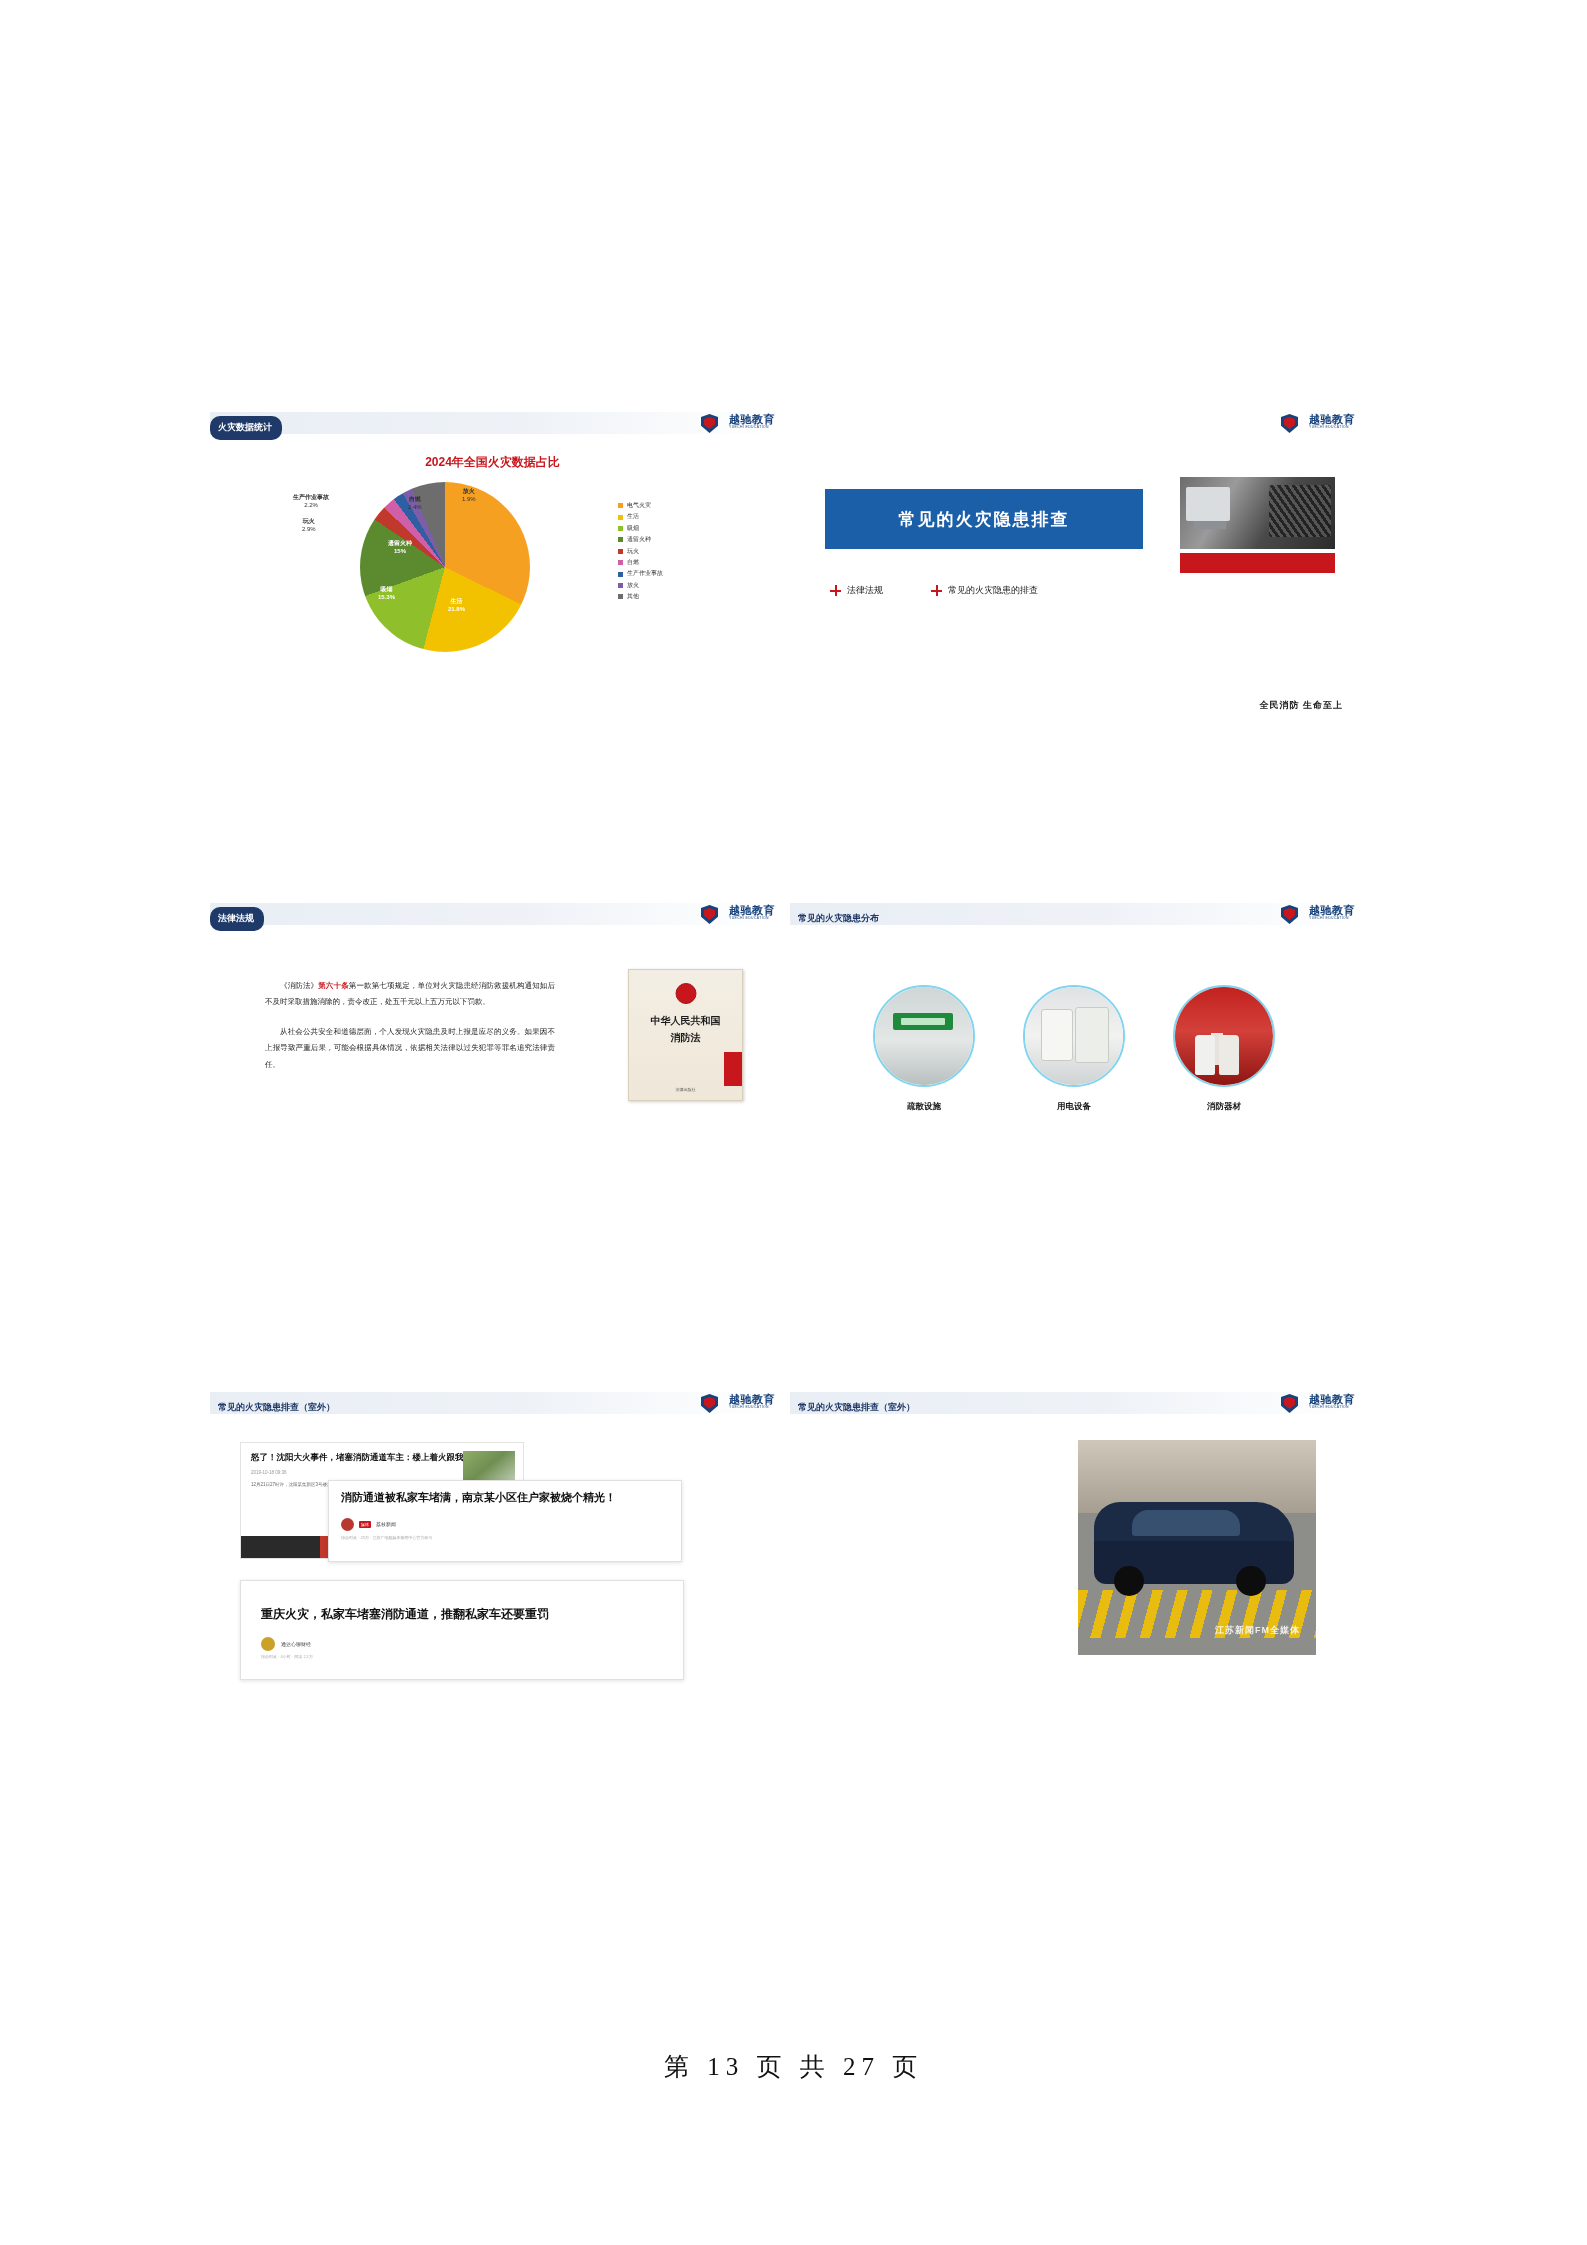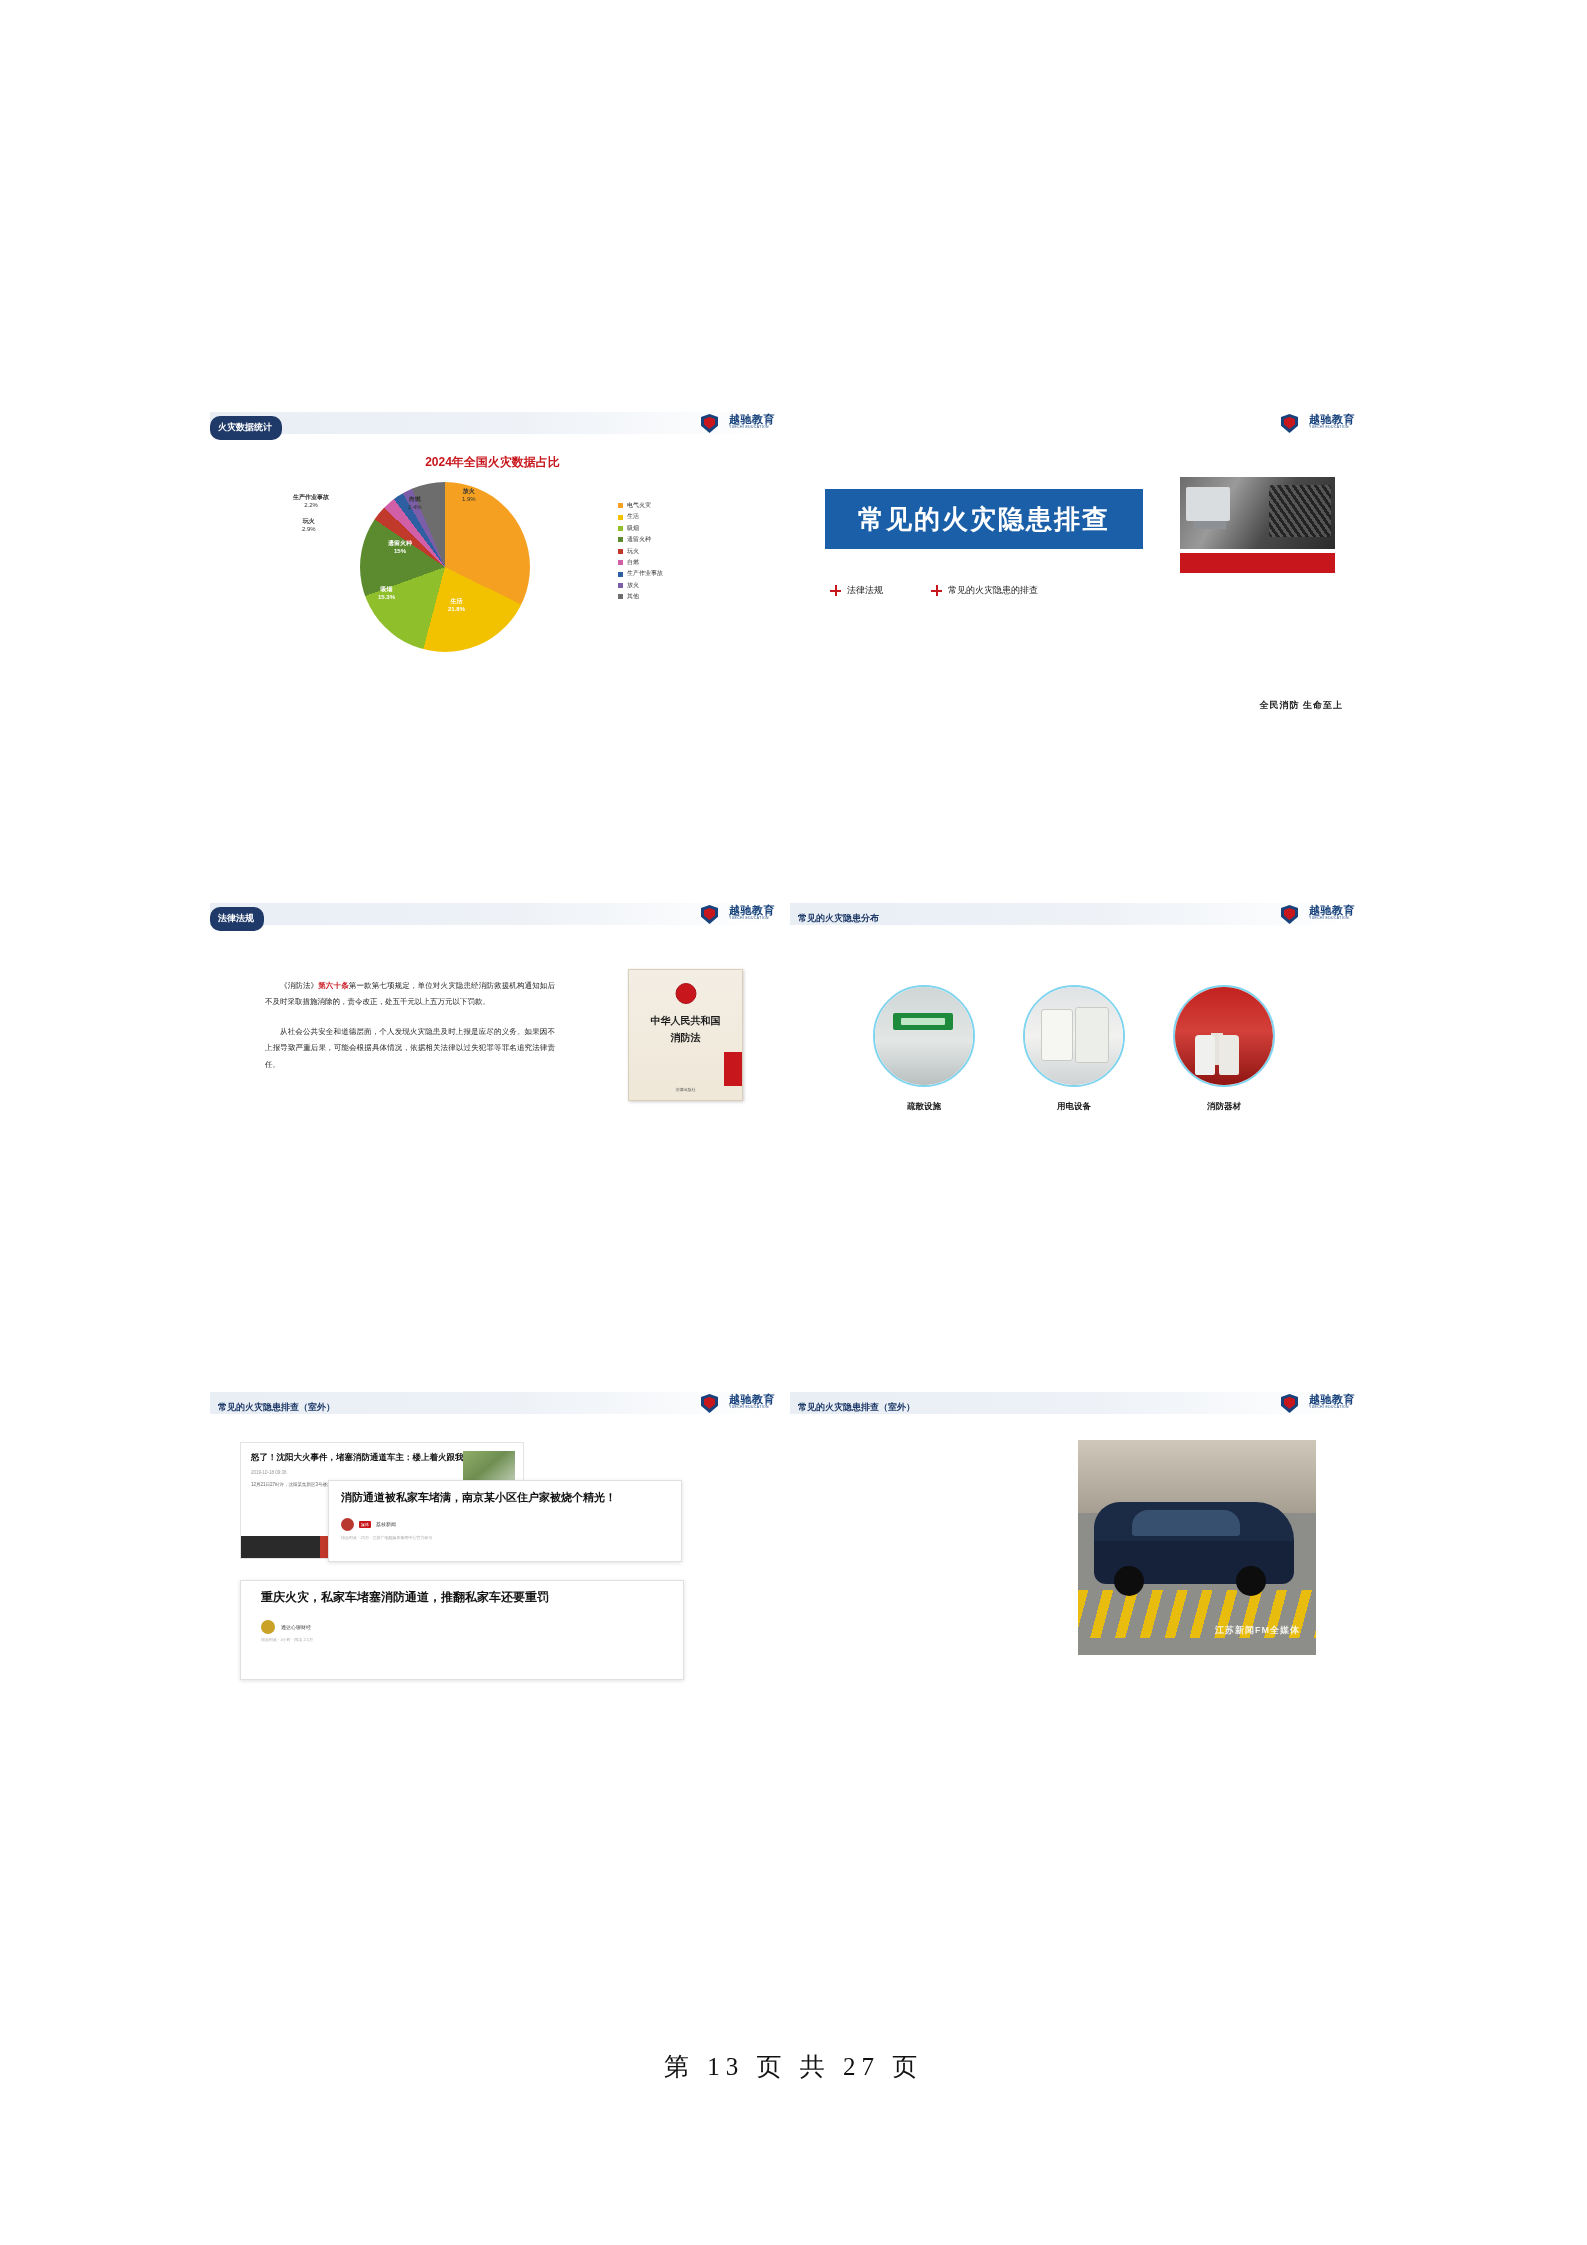--- a/index.html
+++ b/index.html
@@ -144,21 +144,21 @@
   .legend .sw { width: 5px; height: 5px; display: inline-block; }
 
   
   #slide2 { left: 790px; top: 412px; width: 565px; height: 318px; }
   .s2-banner {
     position: absolute;
     left: 35px; top: 77px;
     width: 318px; height: 60px;
     background: #1a5fa8;
     color: #fff;
-    font-size: 26px;
+    font-size: 17px;
     font-weight: bold;
     letter-spacing: 2px;
     display: flex;
     align-items: center;
     justify-content: center;
   }
   .s2-photo {
     position: absolute;
     left: 390px; top: 65px;
     width: 155px; height: 72px;
@@ -426,21 +426,21 @@
     width: 442px; height: 98px;
     background: #ffffff;
     border: 1px solid #e0e0e0;
     box-shadow: 0 1px 4px rgba(0,0,0,.12);
   }
   .news-c .hd {
     font-size: 12px;
     font-weight: bold;
     color: #111;
     line-height: 1.5;
-    margin: 7px 20px 0 20px;
+    margin: 24px 20px 0 20px;
   }
   .news-c .src {
     display: flex; align-items: center; gap: 6px;
     margin: 14px 20px 0 20px;
   }
   .news-c .av { width: 14px; height: 14px; border-radius: 50%; background: #c9a227; }
   .news-c .nm { font-size: 5px; color: #444; }
   .news-c .foot { font-size: 4px; color: #aaa; margin: 3px 20px 0 20px; }
 
   

